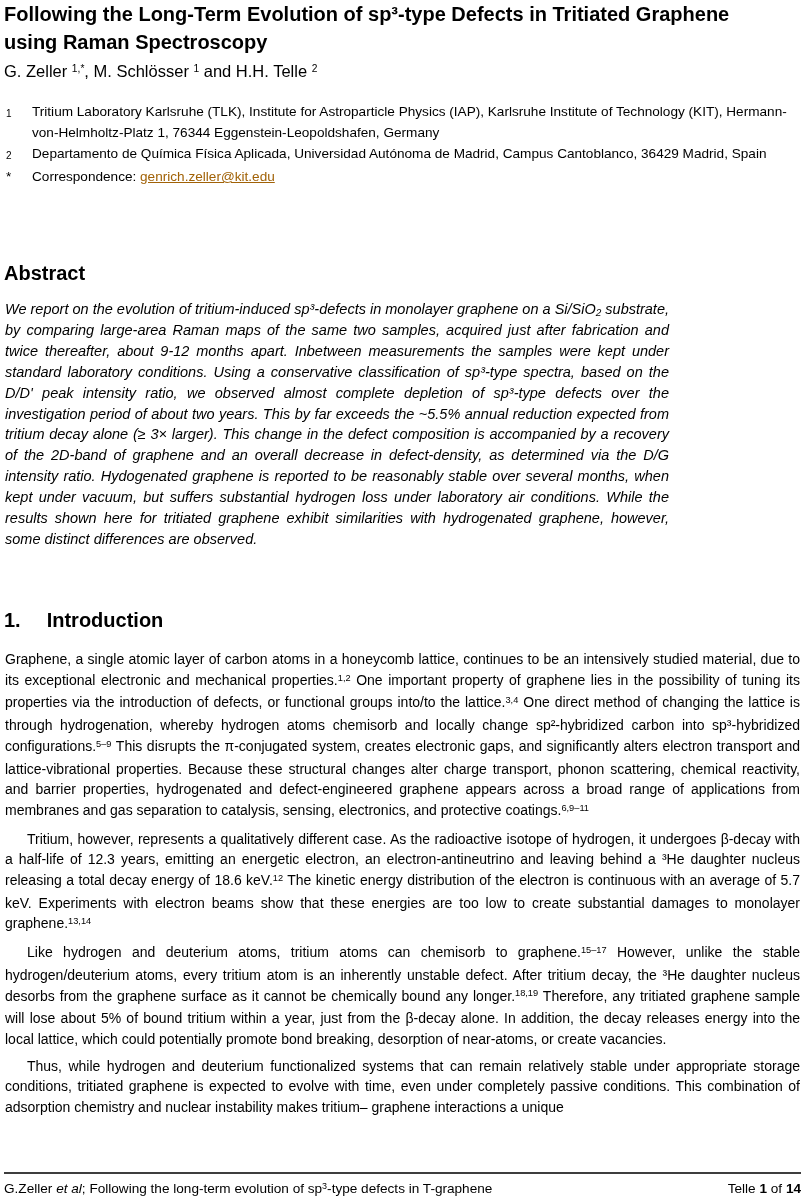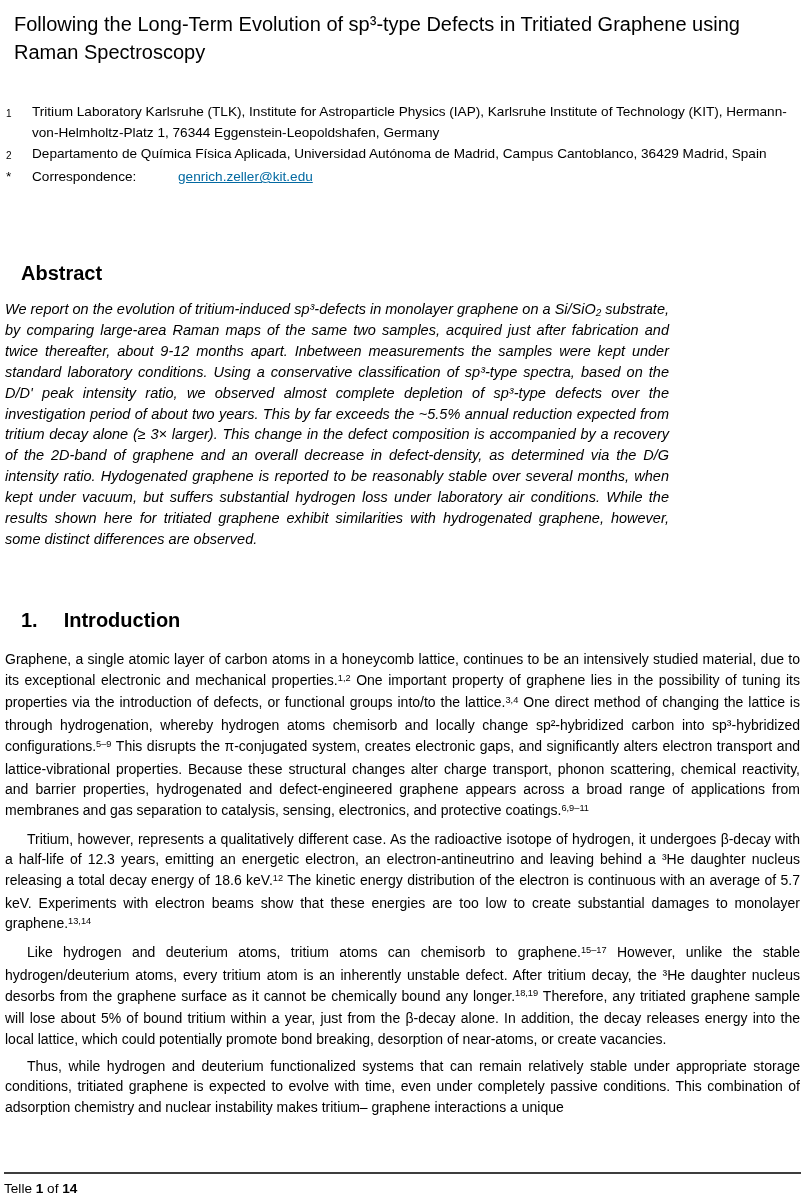--- a/index.html
+++ b/index.html
@@ -7,45 +7,45 @@
     width: 805px; height: 1200px;
     background: #ffffff; color: #000000;
     font-family: "Liberation Sans", sans-serif;
     position: relative; overflow: hidden;
   }
   .page { position: absolute; inset: 0; }
 
   
   .title {
     position: absolute; top: 1px; left: 4px; width: 782px;
-    font-size: 20px; font-weight: 400; line-height: 27.5px; margin: 10px;
+    font-size: 20px; font-weight: 700; line-height: 27.5px; margin: 0;
   }
   .authors {
     position: absolute; top: 60px; left: 4px; right: 8px;
     font-size: 16.5px; line-height: 22px;
   }
   .authors .sup { font-size: 62%; top: -0.45em; }
 
   
   .affiliations {
     position: absolute; top: 101px; left: 6px; right: 10px;
     font-size: 13.6px; line-height: 21px;
   }
   .affil-row { display: flex; }
   .affil-marker {
     flex: 0 0 26px; width: 26px;
     font-size: 10px; padding-top: 2px;
   }
   .affil-row.corr .affil-marker { font-size: 13.6px; padding-top: 0; }
   .affil-text { flex: 1; }
 
-  a.link { color: #0369a1; text-decoration: underline; cursor: pointer; margin-left: 38px; }
+  a.link { color: #a16207; text-decoration: underline; cursor: pointer; }
 
   
-  .section-h { position: absolute; left: 21px; margin: 0; font-size: 20px; font-weight: 700; }
+  .section-h { position: absolute; left: 4px; margin: 0; font-size: 20px; font-weight: 700; }
   .abstract-h { top: 262px; }
   .intro-h { top: 609px; }
   .intro-h .h-label { margin-left: 26px; }
 
   
   .abstract-body {
     position: absolute; top: 299px; left: 5px; width: 664px;
     font-size: 14.5px; line-height: 20.9px; text-align: justify; margin: 0; font-style: italic;
   }
 
@@ -70,20 +70,21 @@
     font-size: 13.6px; margin-top: 7px;
   }
 </style>
 </head>
 <body>
 
 <div class="page">
 
   <h1 class="title">Following the Long-Term Evolution of sp³-type Defects in Tritiated Graphene using Raman Spectroscopy</h1>
 
+  <div class="authors"><span>G. Zeller </span><span class="sup">1,*</span><span>, M. Schlösser </span><span class="sup">1</span><span> and H.H. Telle </span><span class="sup">2</span></div>
 
   <div class="affiliations">
     <div class="affil-row">
       <div class="affil-marker">1</div>
       <div class="affil-text">Tritium Laboratory Karlsruhe (TLK), Institute for Astroparticle Physics (IAP), Karlsruhe Institute of Technology (KIT), Hermann-von-Helmholtz-Platz 1, 76344 Eggenstein-Leopoldshafen, Germany</div>
     </div>
     <div class="affil-row">
       <div class="affil-marker">2</div>
       <div class="affil-text">Departamento de Química Física Aplicada, Universidad Autónoma de Madrid, Campus Cantoblanco, 36429 Madrid, Spain</div>
     </div>
@@ -102,17 +103,18 @@
   <div class="intro-body">
     <p><span>Graphene, a single atomic layer of carbon atoms in a honeycomb lattice, continues to be an intensively studied material, due to its exceptional electronic and mechanical properties.</span><span class="sup">1,2</span><span> One important property of graphene lies in the possibility of tuning its properties via the introduction of defects, or functional groups into/to the lattice.</span><span class="sup">3,4</span><span> One direct method of changing the lattice is through hydrogenation, whereby hydrogen atoms chemisorb and locally change sp²-hybridized carbon into sp³-hybridized configurations.</span><span class="sup">5–9</span><span> This disrupts the π-conjugated system, creates electronic gaps, and significantly alters electron transport and lattice-vibrational properties. Because these structural changes alter charge transport, phonon scattering, chemical reactivity, and barrier properties, hydrogenated and defect-engineered graphene appears across a broad range of applications from membranes and gas separation to catalysis, sensing, electronics, and protective coatings.</span><span class="sup">6,9–11</span></p>
     <p class="indent"><span>Tritium, however, represents a qualitatively different case. As the radioactive isotope of hydrogen, it undergoes β-decay with a half-life of 12.3 years, emitting an energetic electron, an electron-antineutrino and leaving behind a ³He daughter nucleus releasing a total decay energy of 18.6 keV.</span><span class="sup">12</span><span> The kinetic energy distribution of the electron is continuous with an average of 5.7 keV. Experiments with electron beams show that these energies are too low to create substantial damages to monolayer graphene.</span><span class="sup">13,14</span></p>
     <p class="indent"><span>Like hydrogen and deuterium atoms, tritium atoms can chemisorb to graphene.</span><span class="sup">15–17</span><span> However, unlike the stable hydrogen/deuterium atoms, every tritium atom is an inherently unstable defect. After tritium decay, the ³He daughter nucleus desorbs from the graphene surface as it cannot be chemically bound any longer.</span><span class="sup">18,19</span><span> Therefore, any tritiated graphene sample will lose about 5% of bound tritium within a year, just from the β-decay alone. In addition, the decay releases energy into the local lattice, which could potentially promote bond breaking, desorption of near-atoms, or create vacancies.</span></p>
     <p class="indent"><span>Thus, while hydrogen and deuterium functionalized systems that can remain relatively stable under appropriate storage conditions, tritiated graphene is expected to evolve with time, even under completely passive conditions. This combination of adsorption chemistry and nuclear instability makes tritium– graphene interactions a unique</span></p>
   </div>
 
   <div class="footer">
     <div class="footer-rule"></div>
     <div class="footer-row">
+      <div class="footer-left"><span>G.Zeller </span><span class="i">et al</span><span>; Following the long-term evolution of sp</span><span class="sup">3</span><span>-type defects in T-graphene</span></div>
       <div class="footer-right"><span>Telle </span><span class="b">1</span><span> of </span><span class="b">14</span></div>
     </div>
   </div>
 
 </div>
 
 </body></html>

